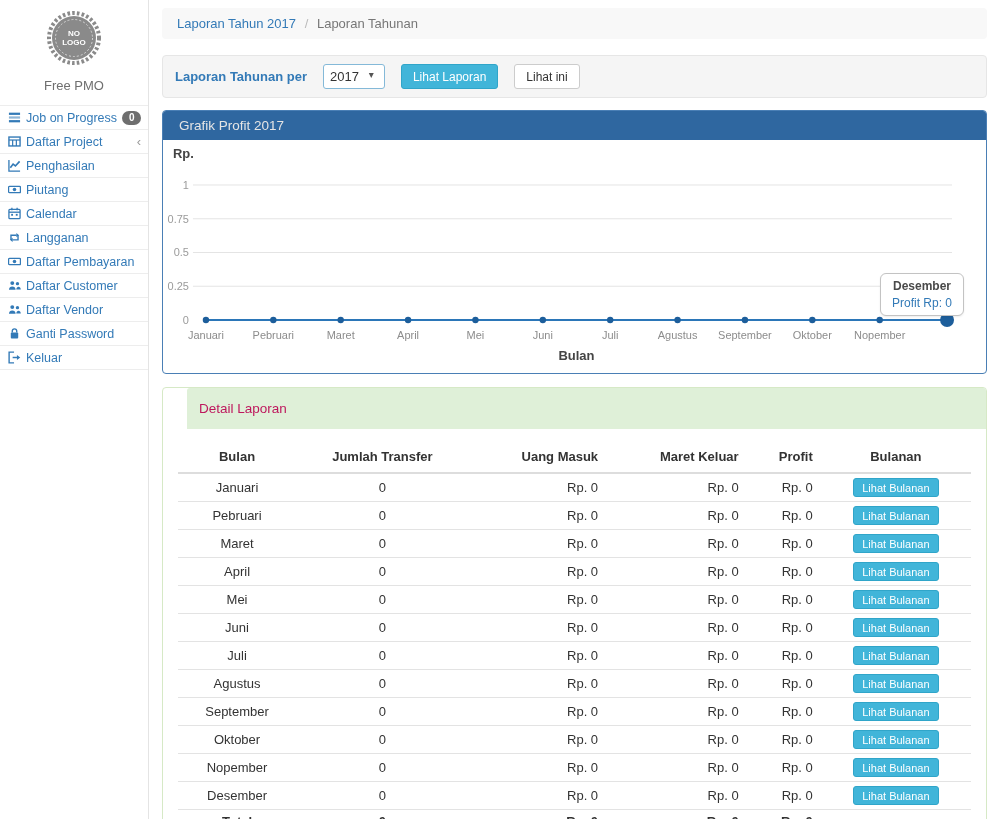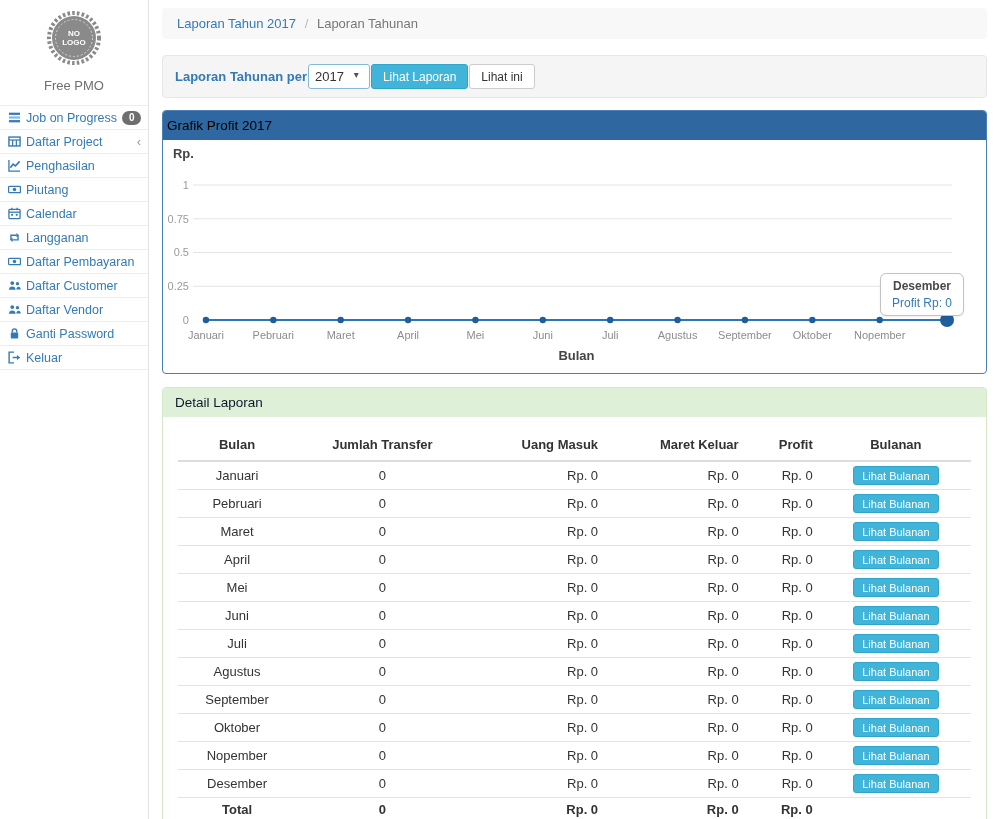--- a/index.html
+++ b/index.html
@@ -16,33 +16,33 @@
   .menu-item .icn { width:14px; height:13px; flex:0 0 14px; display:inline-flex; align-items:center; justify-content:center; }
   .badge { margin-left:auto; background:#6e6e6e; color:#fff; font-size:10px; font-weight:bold; border-radius:9px; padding:1.5px 6.5px; }
   .chev { margin-left:auto; color:#9a9a9a; font-size:13px; line-height:1; }
 
   
   .main { flex:1; padding:8px 13px 0 13px; min-width:0; }
   .breadcrumb { background:#f8f8f8; border-radius:4px; padding:8px 15px; margin-bottom:16px; font-size:13px; color:#777; }
   .breadcrumb a { color:#337ab7; }
   .breadcrumb .sep { margin:0 5px; color:#bbb; }
 
-  .well { background:#f5f5f5; border:1px solid #e6e6e6; border-radius:4px; padding:8px 12px; margin-bottom:12px; display:flex; align-items:center; gap:1px; }
+  .well { background:#f5f5f5; border:1px solid #e6e6e6; border-radius:4px; padding:8px 12px; margin-bottom:12px; display:flex; align-items:center; gap:16px; }
   .toolbar-label { color:#337ab7; font-weight:bold; font-size:13px; }
   .select-box { background:#fff; border:1px solid #84b9d8; border-radius:3px; padding:4px 6px; display:inline-flex; align-items:flex-start; gap:10px; min-width:62px; cursor:pointer; }
   .select-box .caret { color:#555; font-size:10px; }
   .btn { font-size:12px; border-radius:3px; padding:4.5px 11px; cursor:pointer; border:1px solid transparent; }
   .btn-info { background:#41b5d9; border-color:#30a5c9; color:#fff; }
   .btn-default { background:#fff; border-color:#ccc; color:#333; }
 
   .panel { border-radius:4px; margin-bottom:13px; background:#fff; }
   .panel-primary { border:1px solid #4a7fb5; }
-  .panel-primary .panel-heading { background:#2f67a0; color:#000000; padding:7px 4px; font-size:13.5px; border-radius:3px 3px 0 0; }
+  .panel-primary .panel-heading { background:#2f67a0; color:#e5e5e5; padding:7px 16px; font-size:13.5px; border-radius:3px 3px 0 0; }
   .panel-success { border:1px solid #d6e9c6; }
-  .panel-success .panel-heading { background:#dff0d8; color:#0f172a; padding:7px 12px; font-size:13.5px; border-radius:3px 3px 0 0; }
+  .panel-success .panel-heading { background:#dff0d8; color:#be185d; padding:13px 12px; font-size:13.5px; border-radius:3px 3px 0 0;margin-left:24px; }
 
   .chart-body { position:relative; padding:0; }
   .chart-body svg { display:block; width:100%; height:233px; }
   .chart-tooltip { position:absolute; top:133px; right:22px; background:#fff; border:1px solid #c3c3c3; border-radius:6px; padding:5px 11px; text-align:center; box-shadow:0 1px 2px rgba(0,0,0,.08); }
   .tt-title { font-weight:bold; color:#4a4a4a; font-size:12px; }
   .tt-value { color:#337ab7; font-size:12px; margin-top:3px; }
 
   .panel-table-body { padding:14px 15px 12px; }
   table { width:100%; border-collapse:collapse; font-size:13px; }
   th { padding:6px 8px 8px; border-bottom:2px solid #ddd; font-weight:bold; color:#333; }

